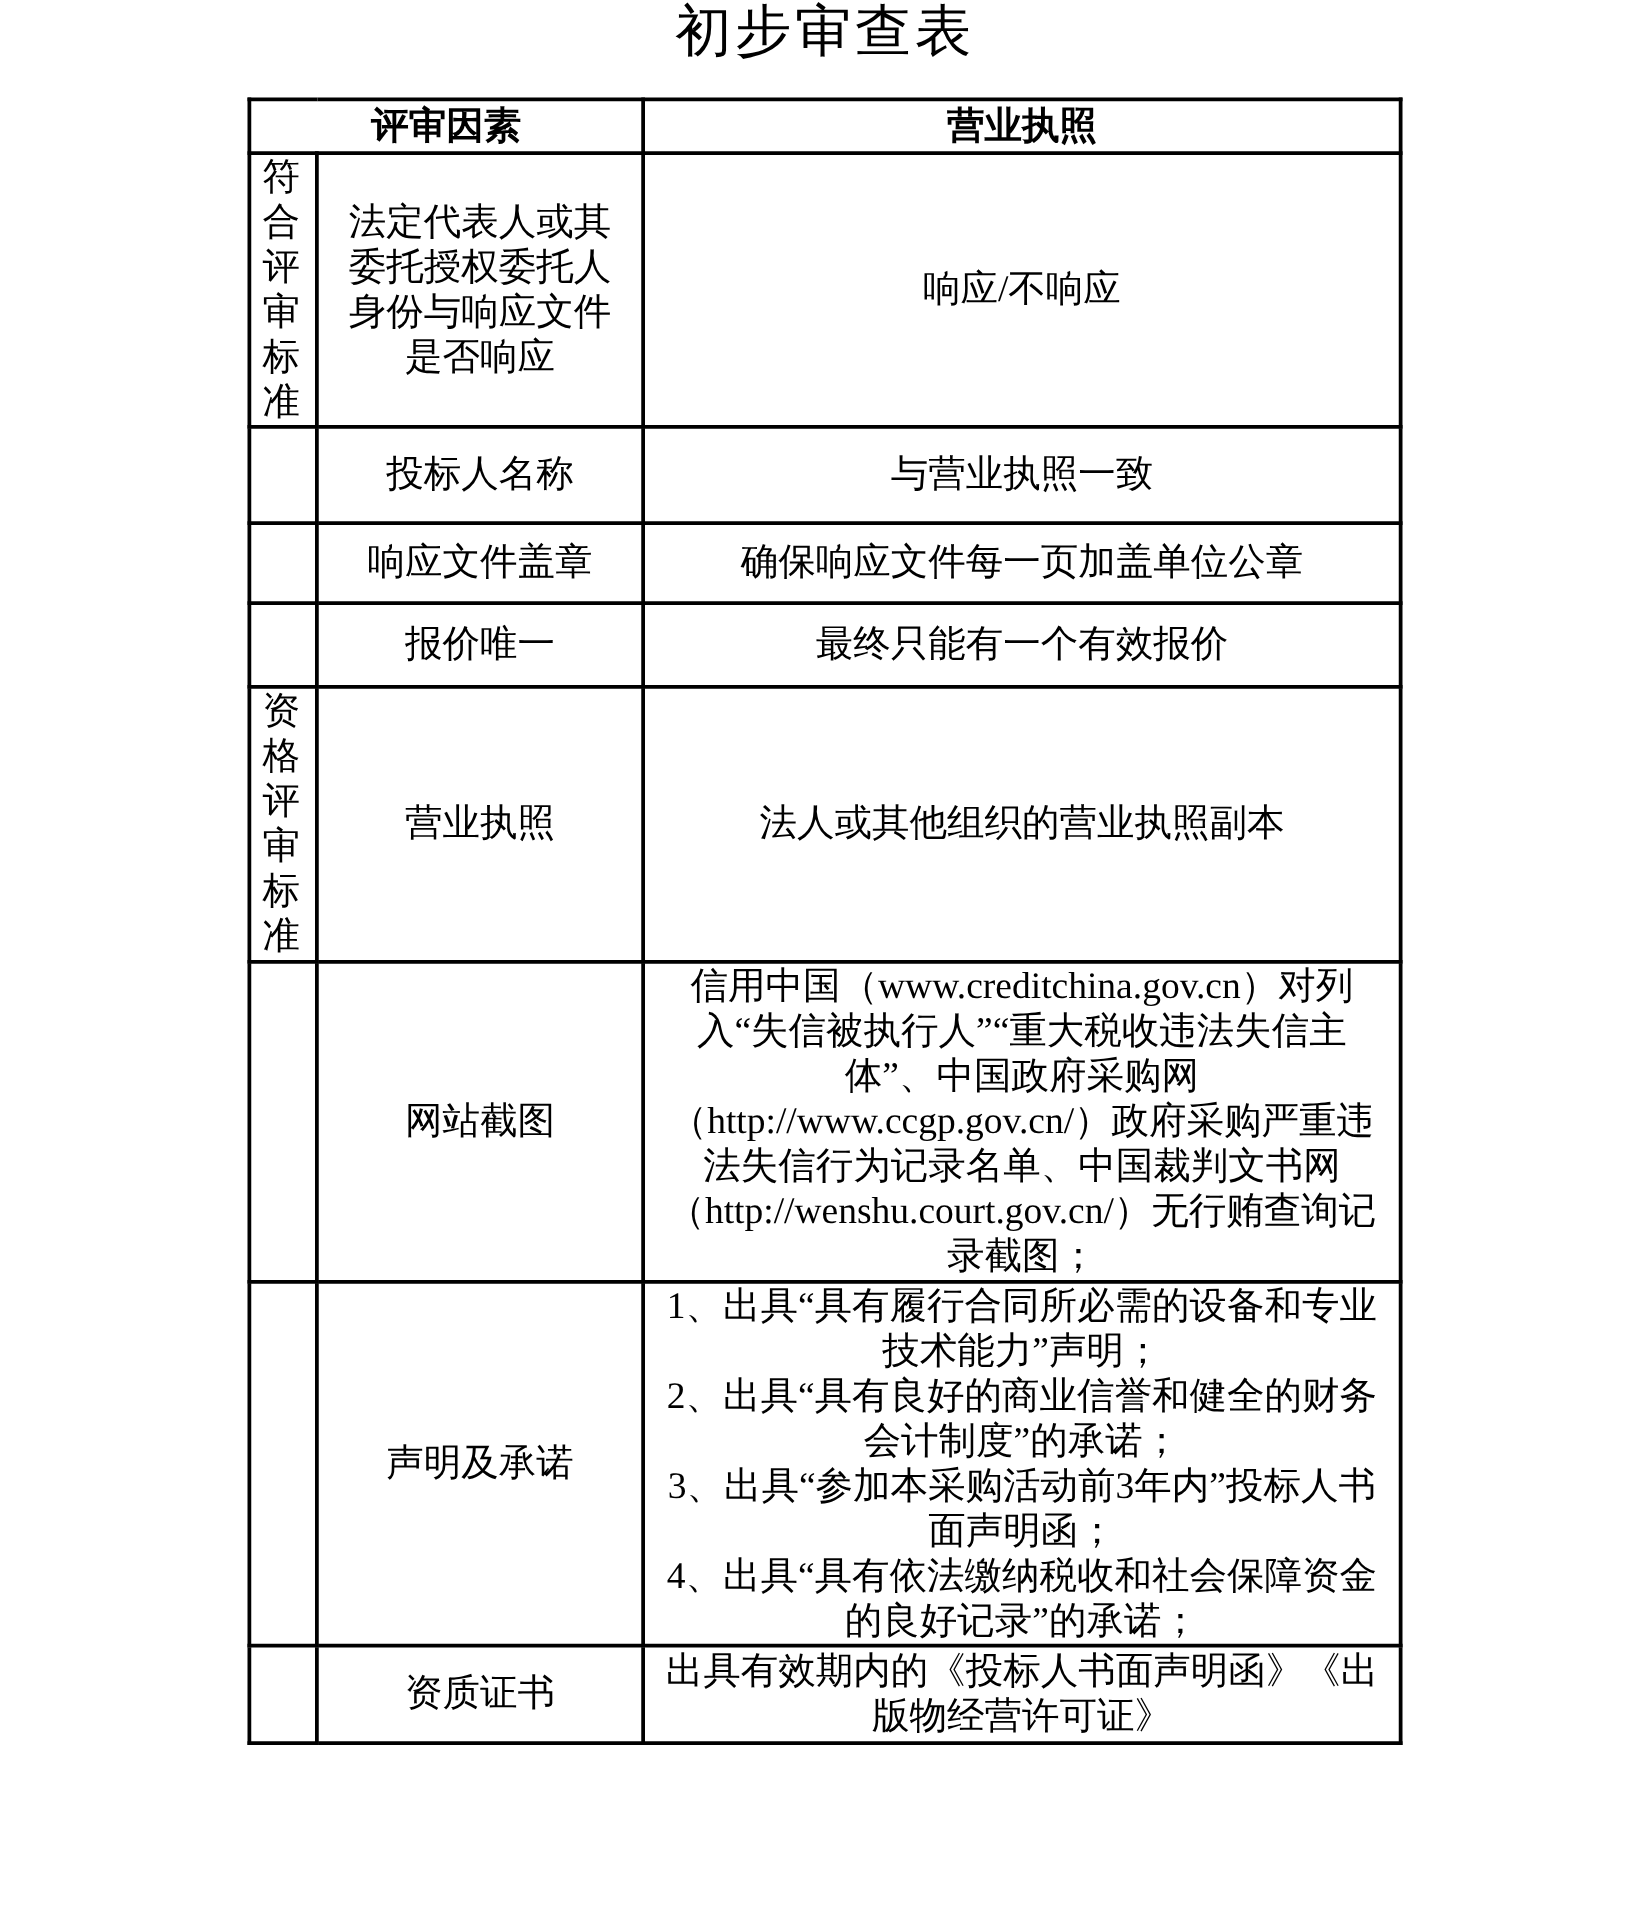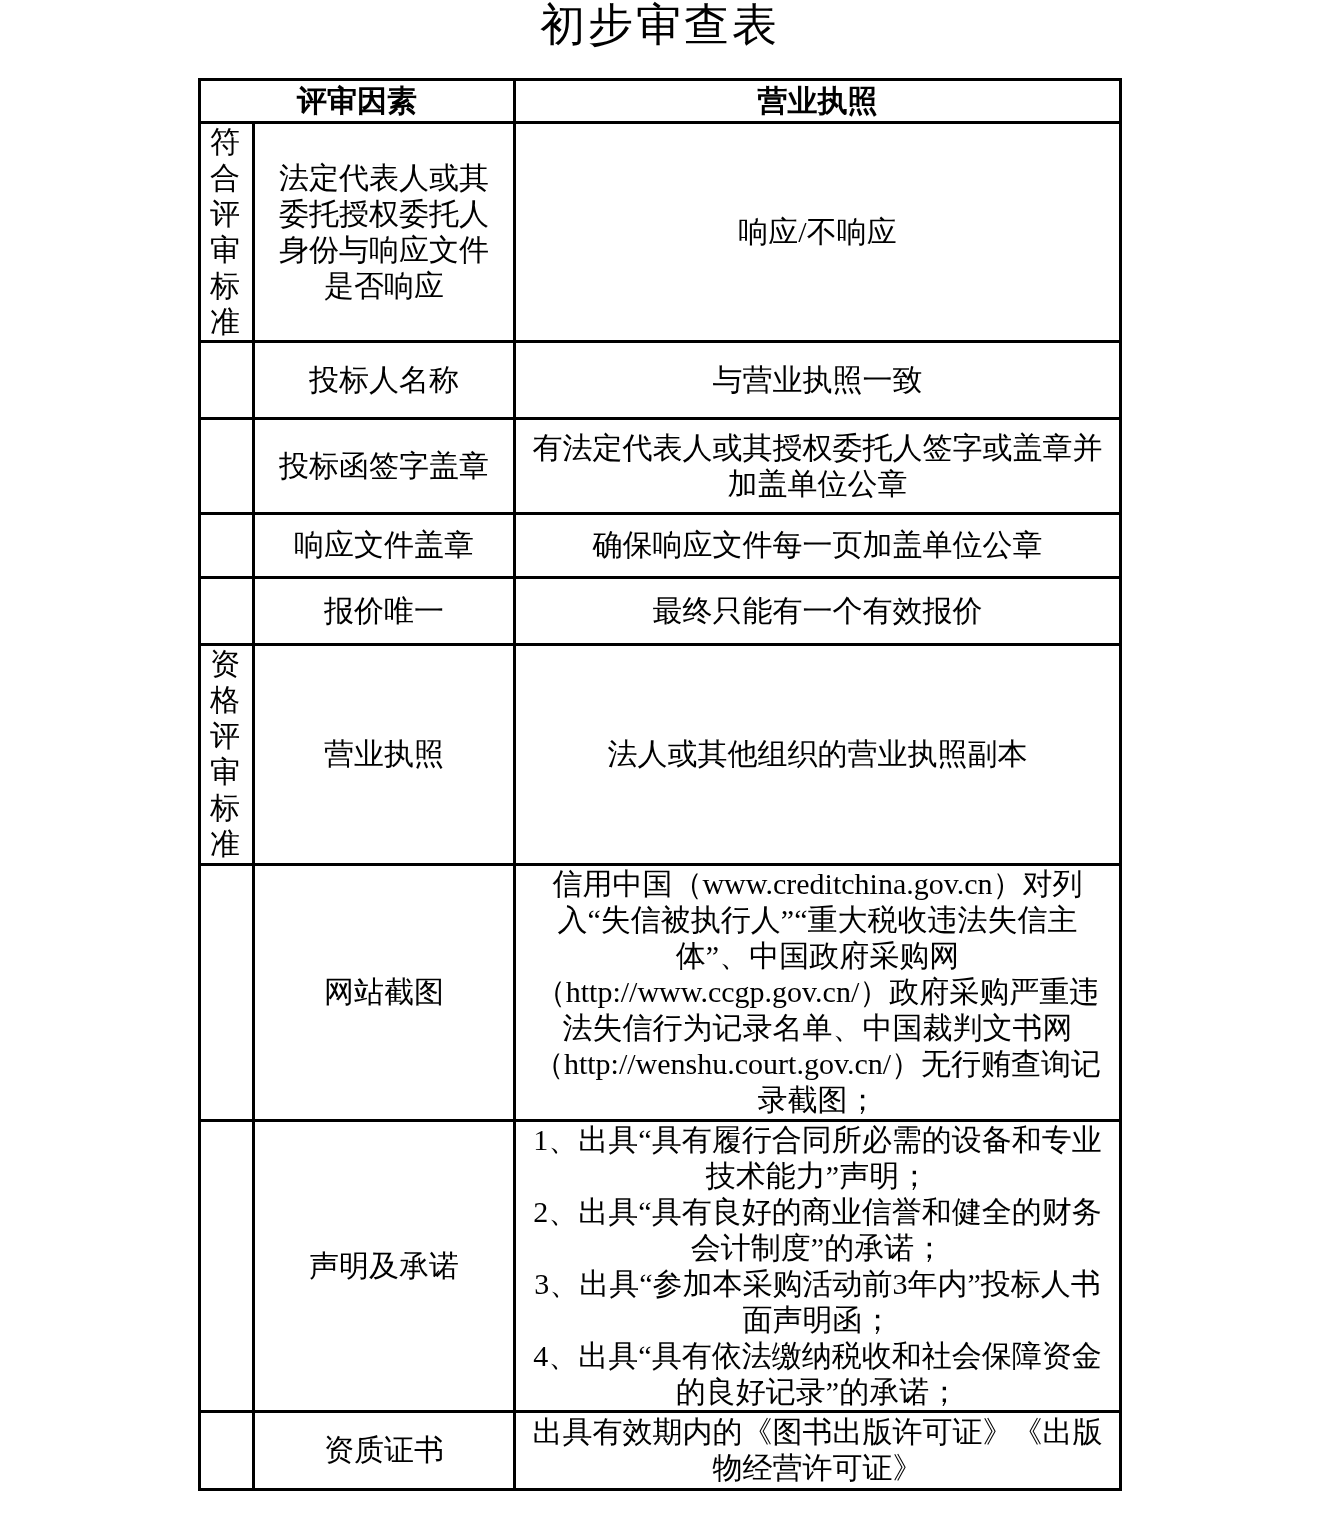--- a/index.html
+++ b/index.html
@@ -93,25 +93,20 @@
       <td class="factor-cell">法定代表人或其委托授权委托人身份与响应文件是否响应</td>
       <td class="criteria-cell">响应/不响应</td>
     </tr>
 
     <tr class="r2">
       <td class="group-cell"><span class="vtext"></span></td>
       <td class="factor-cell">投标人名称</td>
       <td class="criteria-cell">与营业执照一致</td>
     </tr>
 
-    <tr class="r3">
-      <td class="group-cell"><span class="vtext"></span></td>
-      <td class="factor-cell">投标函签字盖章</td>
-      <td class="criteria-cell">有法定代表人或其授权委托人签字或盖章并加盖单位公章</td>
-    </tr>
 
     <tr class="r4">
       <td class="group-cell"><span class="vtext"></span></td>
       <td class="factor-cell">响应文件盖章</td>
       <td class="criteria-cell">确保响应文件每一页加盖单位公章</td>
     </tr>
 
     <tr class="r5">
       <td class="group-cell"><span class="vtext"></span></td>
       <td class="factor-cell">报价唯一</td>
@@ -135,16 +130,16 @@
       <td class="factor-cell">声明及承诺</td>
       <td class="criteria-cell">1、出具“具有履行合同所必需的设备和专业技术能力”声明；
 2、出具“具有良好的商业信誉和健全的财务会计制度”的承诺；
 3、出具“参加本采购活动前3年内”投标人书面声明函；
 4、出具“具有依法缴纳税收和社会保障资金的良好记录”的承诺；</td>
     </tr>
 
     <tr class="r9">
       <td class="group-cell"><span class="vtext"></span></td>
       <td class="factor-cell">资质证书</td>
-      <td class="criteria-cell">出具有效期内的《图书出版许可证》《出版物经营许可证》</td>
+      <td class="criteria-cell">出具有效期内的《投标人书面声明函》《出版物经营许可证》</td>
     </tr>
   </tbody>
 </table>
 
 </body></html>

